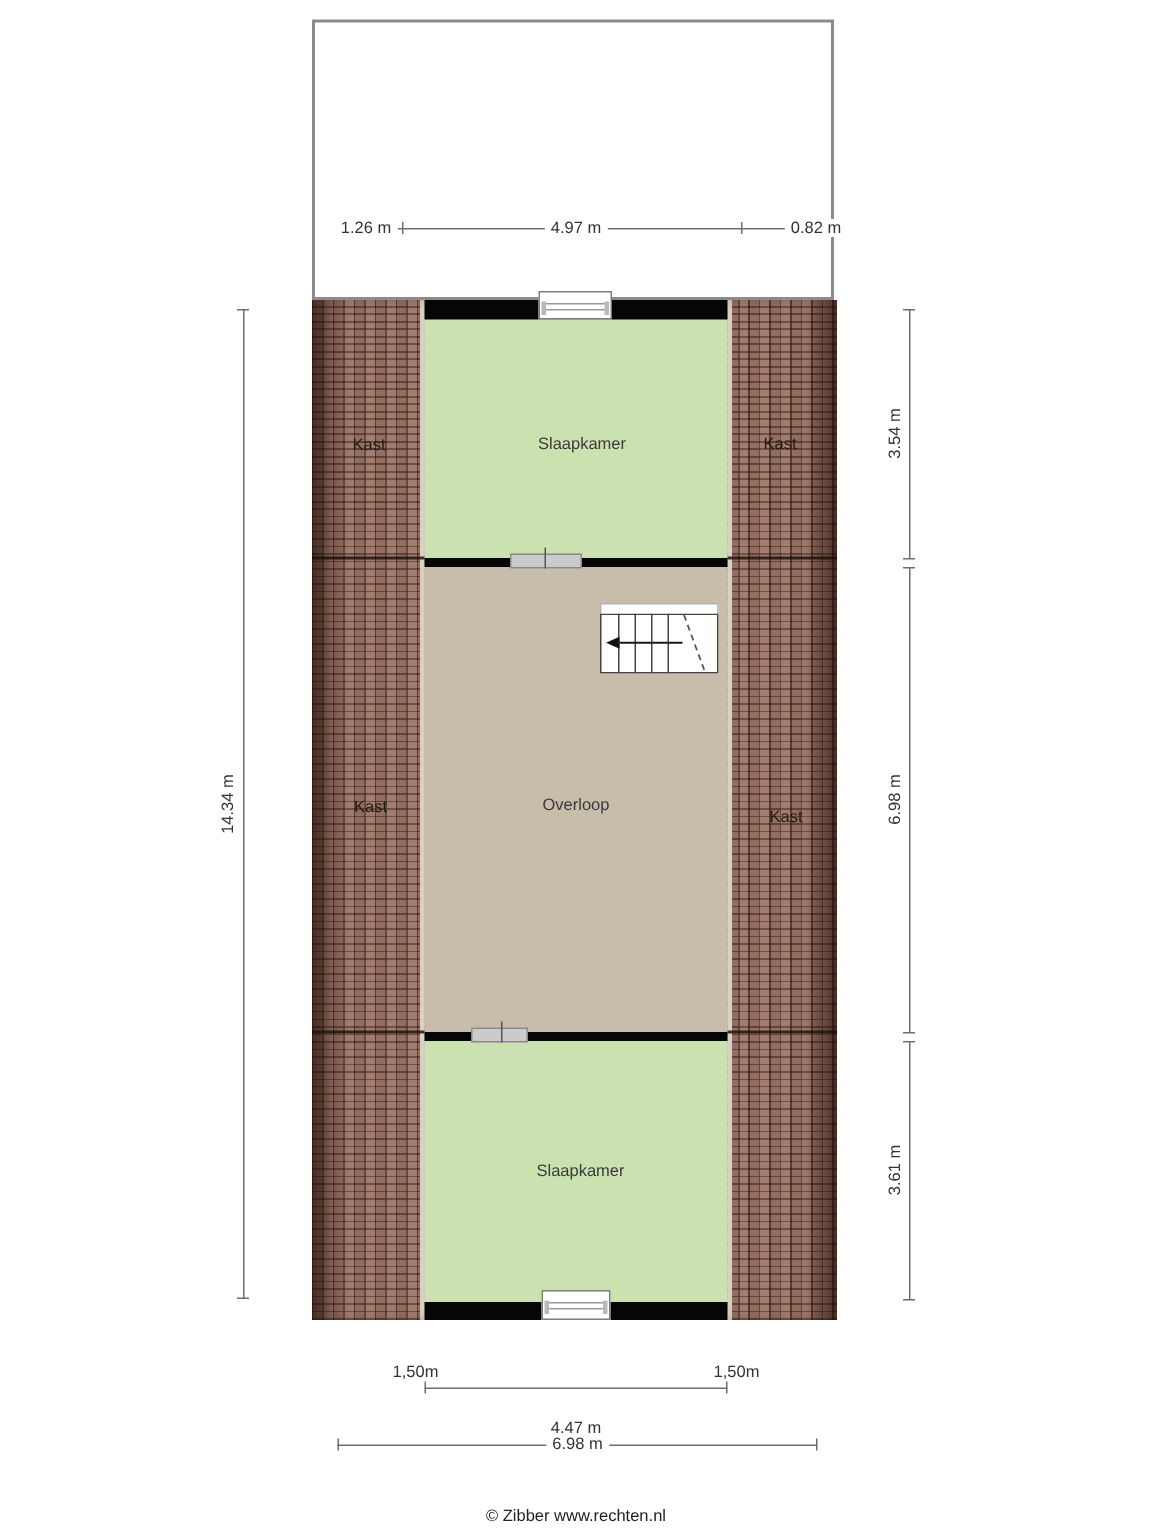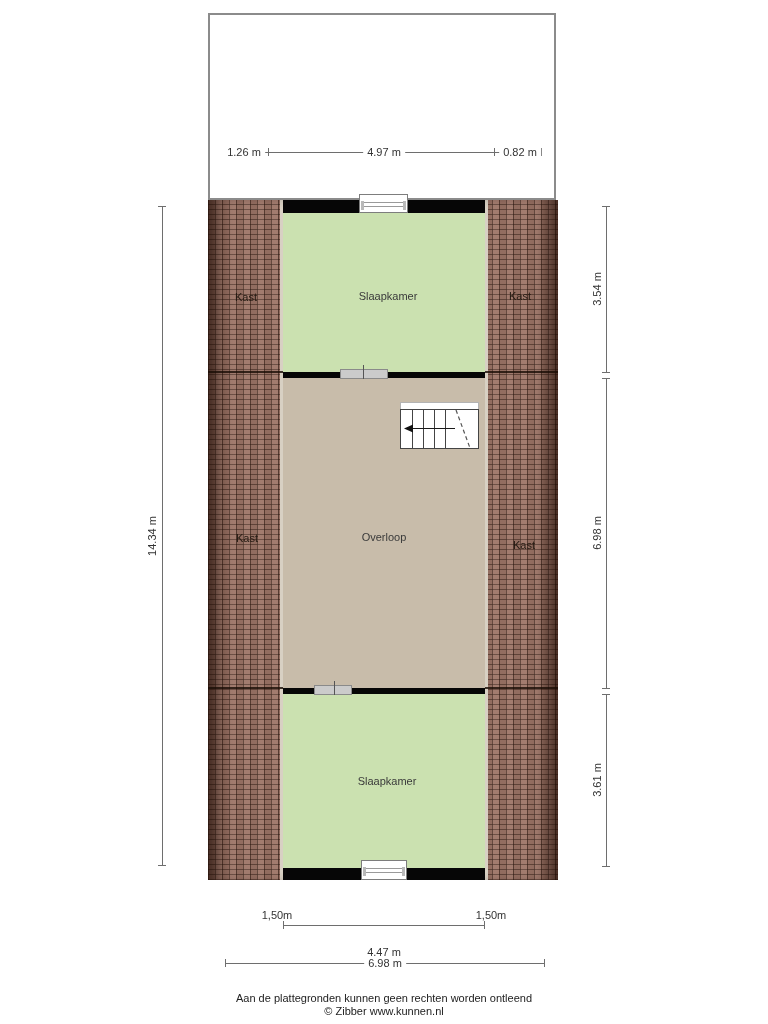--- a/index.html
+++ b/index.html
@@ -63,21 +63,21 @@
 
   <div class="abs roof-box" style="left:208px; top:13px; width:348px; height:187px;"></div>
 
   <div class="abs hline" style="left:224px; top:152px; width:318px;"></div>
   <div class="abs vtick" style="left:224px; top:148px;"></div>
   <div class="abs vtick" style="left:268px; top:148px;"></div>
   <div class="abs vtick" style="left:494px; top:148px;"></div>
   <div class="abs vtick" style="left:541px; top:148px;"></div>
   <div class="abs lbl dimlbl center" style="left:244px; top:152px;">1.26 m</div>
   <div class="abs lbl dimlbl center" style="left:384px; top:152px;">4.97 m</div>
-  <div class="abs lbl dimlbl center" style="left:520px; top:152px;">0.82 m</div>
+  <div class="abs lbl dimlbl center" style="left:544px; top:152px;">0.82 m</div>
 
   <div class="abs hatch hatch-left" style="left:208px; top:200px; width:75px; height:680px;"></div>
   <div class="abs hatch hatch-right" style="left:485px; top:200px; width:73px; height:680px;"></div>
 
   <div class="abs room-green" style="left:283px; top:200px; width:202px; height:172px;"></div>
   <div class="abs room-tan" style="left:283px; top:378px; width:202px; height:310px;"></div>
   <div class="abs room-green" style="left:283px; top:694px; width:202px; height:186px;"></div>
 
   <div class="abs wall" style="left:283px; top:200px; width:202px; height:13px;"></div>
   <div class="abs wall" style="left:283px; top:372px; width:202px; height:6px;"></div>
@@ -154,16 +154,15 @@
   <div class="abs vtick" style="left:484px; top:921px;"></div>
   <div class="abs lbl center" style="left:277px; top:915px;">1,50m</div>
   <div class="abs lbl dimlbl center" style="left:384px; top:924px;margin-top:28px;">4.47 m</div>
   <div class="abs lbl center" style="left:491px; top:915px;">1,50m</div>
 
   <div class="abs hline" style="left:225px; top:963px; width:320px;"></div>
   <div class="abs vtick" style="left:225px; top:959px;"></div>
   <div class="abs vtick" style="left:544px; top:959px;"></div>
   <div class="abs lbl dimlbl center" style="left:385px; top:963px;">6.98 m</div>
 
-  <div class="abs footer-text center" style="left:384px; top:998px;">Aan de plattegronden kunnen geen rechten worden ontleend</div>
-  <div class="abs footer-text center" style="left:384px; top:1011px;">© Zibber www.kunnen.nl</div>
+  <div class="abs footer-text center" style="left:384px; top:1011px;">© Zibber www.rechten.nl</div>
 
 </div>
 
 </body></html>

